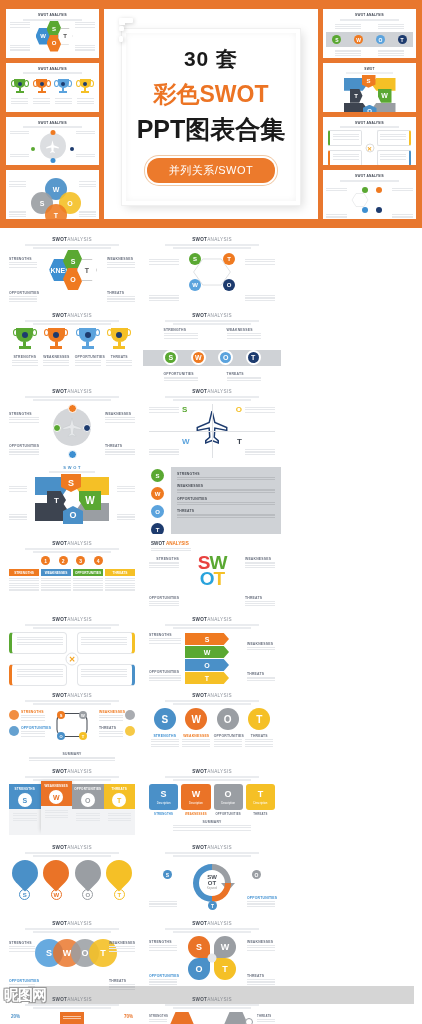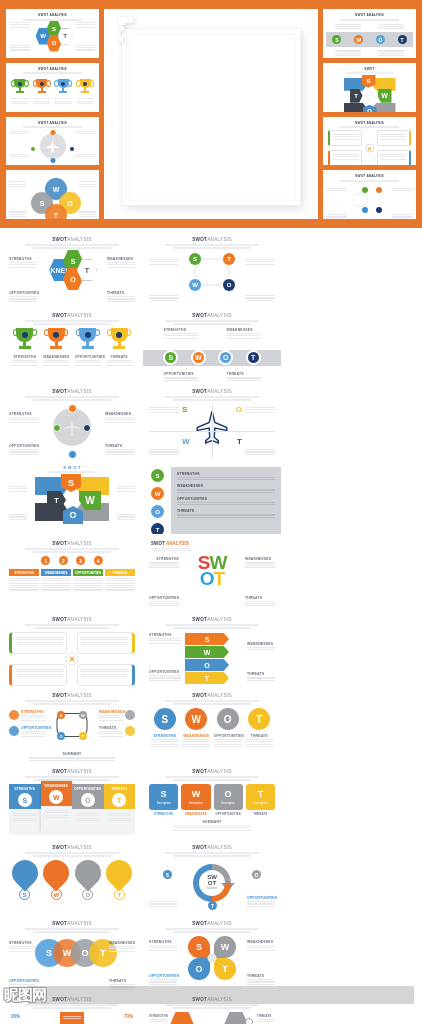--- a/index.html
+++ b/index.html
@@ -343,20 +343,26 @@
     </div>
   </div>
 
   <div class="hero-center">
     <div class="hero-frame"></div>
     <svg class="bookmark-icon" viewBox="0 0 16 26">
       <path d="M2 1 h12 a1 1 0 0 1 1 1 v3 a1 1 0 0 1 -1 1 h-7 v2 h-5 a1 1 0 0 1 -1 -1 v-5 a1 1 0 0 1 1 -1 z" fill="#fff"></path>
       <rect x="1" y="9" width="5" height="5" rx="1.5" fill="#fff"></rect>
       <rect x="1" y="19" width="4" height="6" rx="1.5" fill="#fff"></rect>
     </svg>
+    <div class="hero-inner">
+      <div class="hero-t1">30 套</div>
+      <div class="hero-t2">彩色SWOT</div>
+      <div class="hero-t3">PPT图表合集</div>
+      <div class="hero-badge">并列关系/SWOT</div>
+    </div>
   </div>
 
   <div class="hero-col right">
 
     <div class="mini-slide">
       <div class="ms-title">SWOT ANALYSIS</div>
       <div class="ms-sub"></div>
       <div style="display:flex;justify-content:space-around;margin-top:1px">
         <div style="width:26px">
             <div class="lines">

